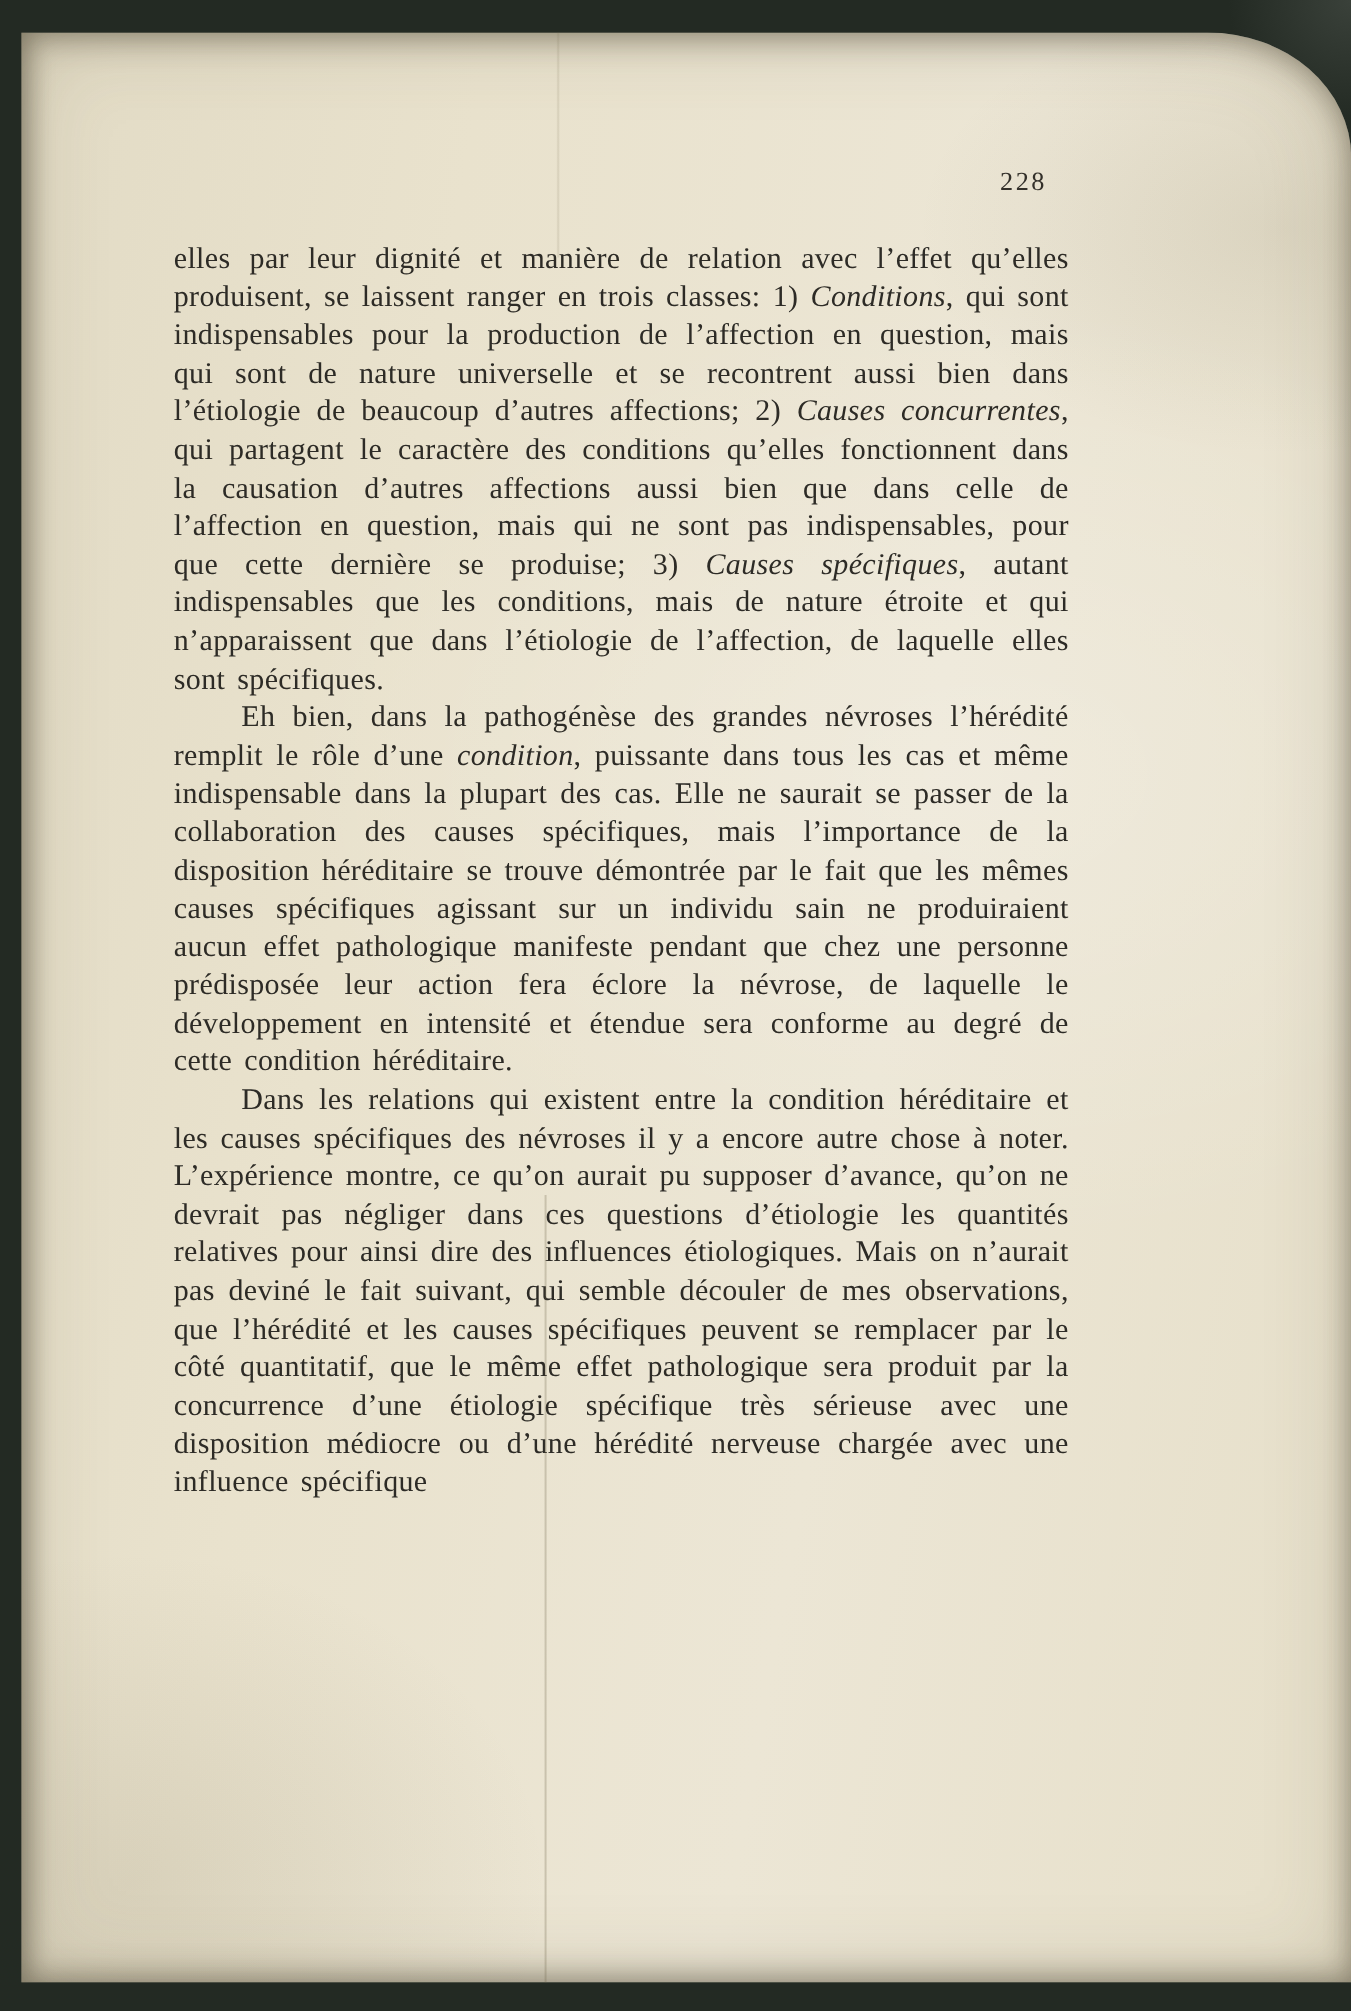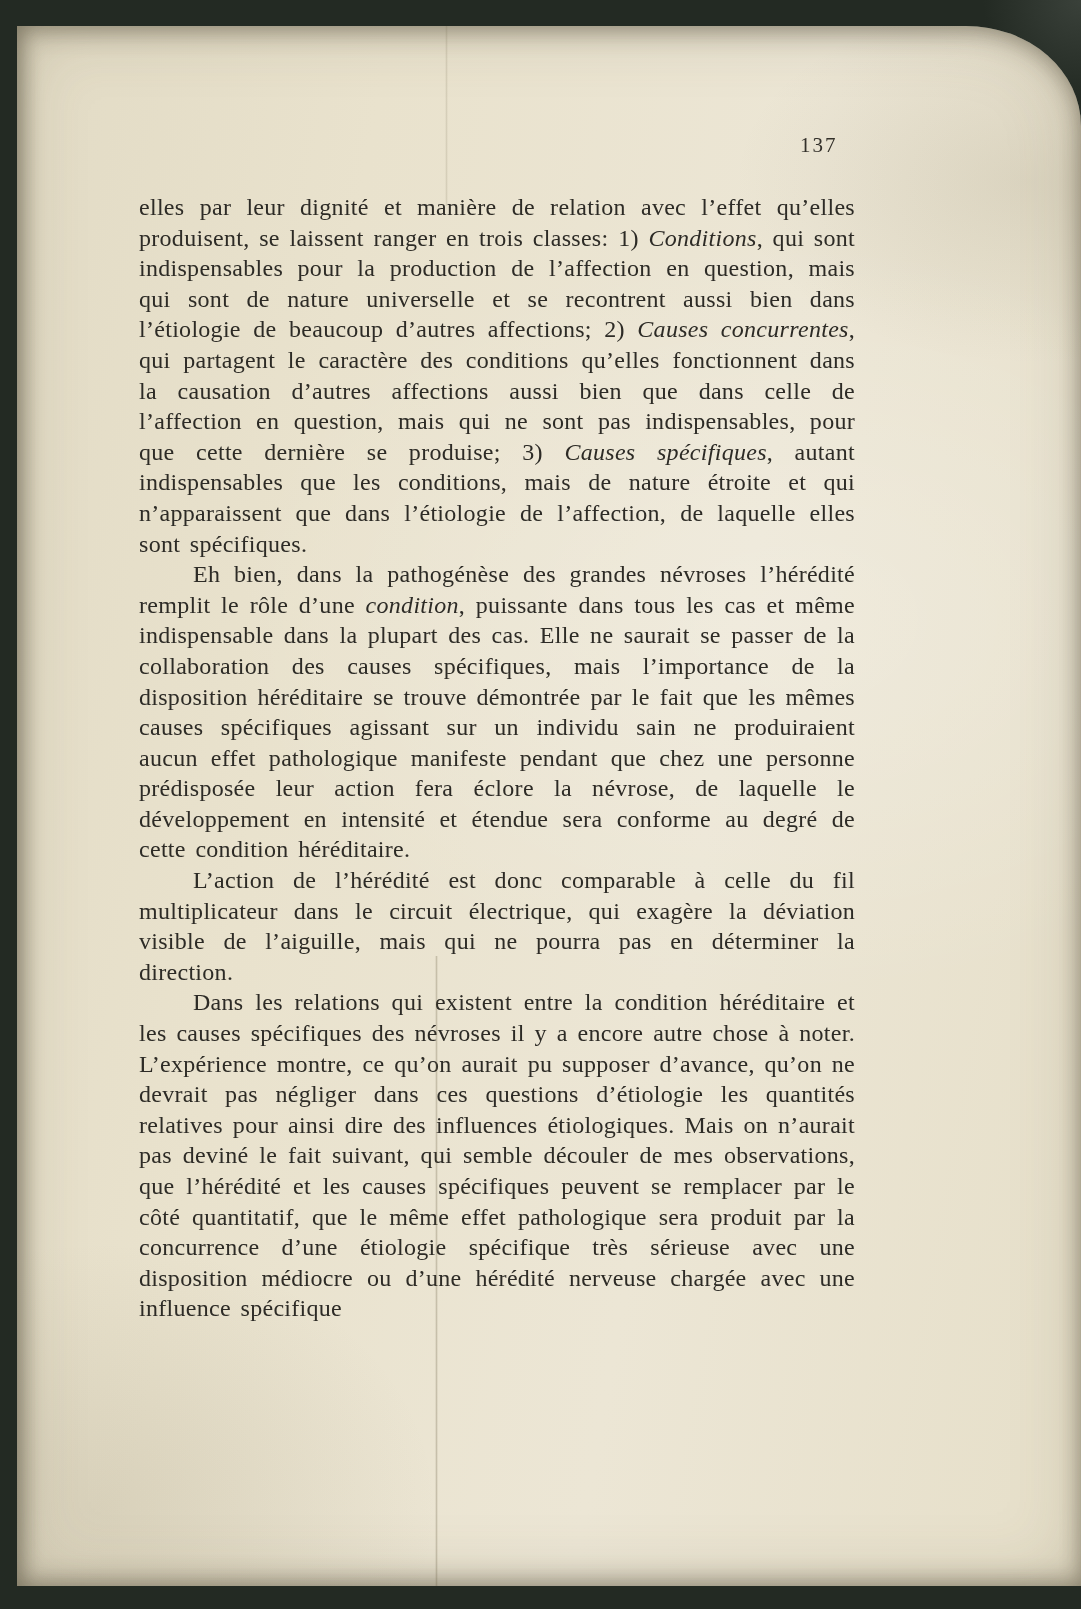--- a/index.html
+++ b/index.html
@@ -81,24 +81,23 @@
     text-indent: 54px;
   }
   .text-block .it {
     font-style: italic;
   }
 </style>
 </head>
 <body>
 
 <div class="paper">
-  <div class="page-number">137</div>
+  <div class="page-number">228</div>
 
   <div class="text-block">
       <p class=""><span>elles par leur dignité et manière de relation avec l’effet qu’elles produisent, se laissent ranger en trois classes: 1) </span><span class="it">Conditions</span><span>, qui sont indispensables pour la production de l’affection en question, mais qui sont de nature universelle et se recontrent aussi bien dans l’étiologie de beaucoup d’autres affections; 2) </span><span class="it">Causes concurrentes</span><span>, qui partagent le caractère des conditions qu’elles fonctionnent dans la causation d’autres affections aussi bien que dans celle de l’affection en question, mais qui ne sont pas indispensables, pour que cette dernière se produise; 3) </span><span class="it">Causes spécifiques</span><span>, autant indispensables que les conditions, mais de nature étroite et qui n’apparaissent que dans l’étiologie de l’affection, de laquelle elles sont spécifiques.</span></p>
       <p class="indent"><span>Eh bien, dans la pathogénèse des grandes névroses l’hérédité remplit le rôle d’une </span><span class="it">condition</span><span>, puissante dans tous les cas et même indispensable dans la plupart des cas. Elle ne saurait se passer de la collaboration des causes spécifiques, mais l’importance de la disposition héréditaire se trouve démontrée par le fait que les mêmes causes spécifiques agissant sur un individu sain ne produiraient aucun effet pathologique manifeste pendant que chez une personne prédisposée leur action fera éclore la névrose, de laquelle le développement en intensité et étendue sera conforme au degré de cette condition héréditaire.</span></p>
-      <p class="indent"><span>L’action de l’hérédité est donc comparable à celle du fil multiplicateur dans le circuit électrique, qui exagère la déviation visible de l’aiguille, mais qui ne pourra pas en déterminer la direction.</span></p>
       <p class="indent"><span>Dans les relations qui existent entre la condition héréditaire et les causes spécifiques des névroses il y a encore autre chose à noter. L’expérience montre, ce qu’on aurait pu supposer d’avance, qu’on ne devrait pas négliger dans ces questions d’étiologie les quantités relatives pour ainsi dire des influences étiologiques. Mais on n’aurait pas deviné le fait suivant, qui semble découler de mes observations, que l’hérédité et les causes spécifiques peuvent se remplacer par le côté quantitatif, que le même effet pathologique sera produit par la concurrence d’une étiologie spécifique très sérieuse avec une disposition médiocre ou d’une hérédité nerveuse chargée avec une influence spécifique</span></p>
     </div>
 
   <div class="fold-line fold-bottom"></div>
   <div class="fold-line fold-top"></div>
 </div>
 
 </body></html>

